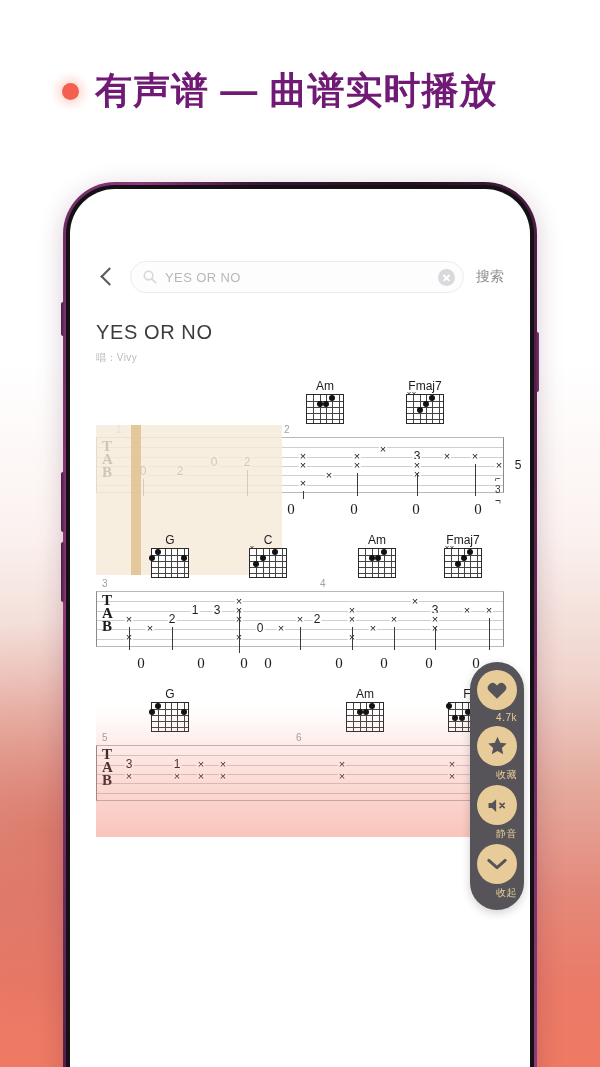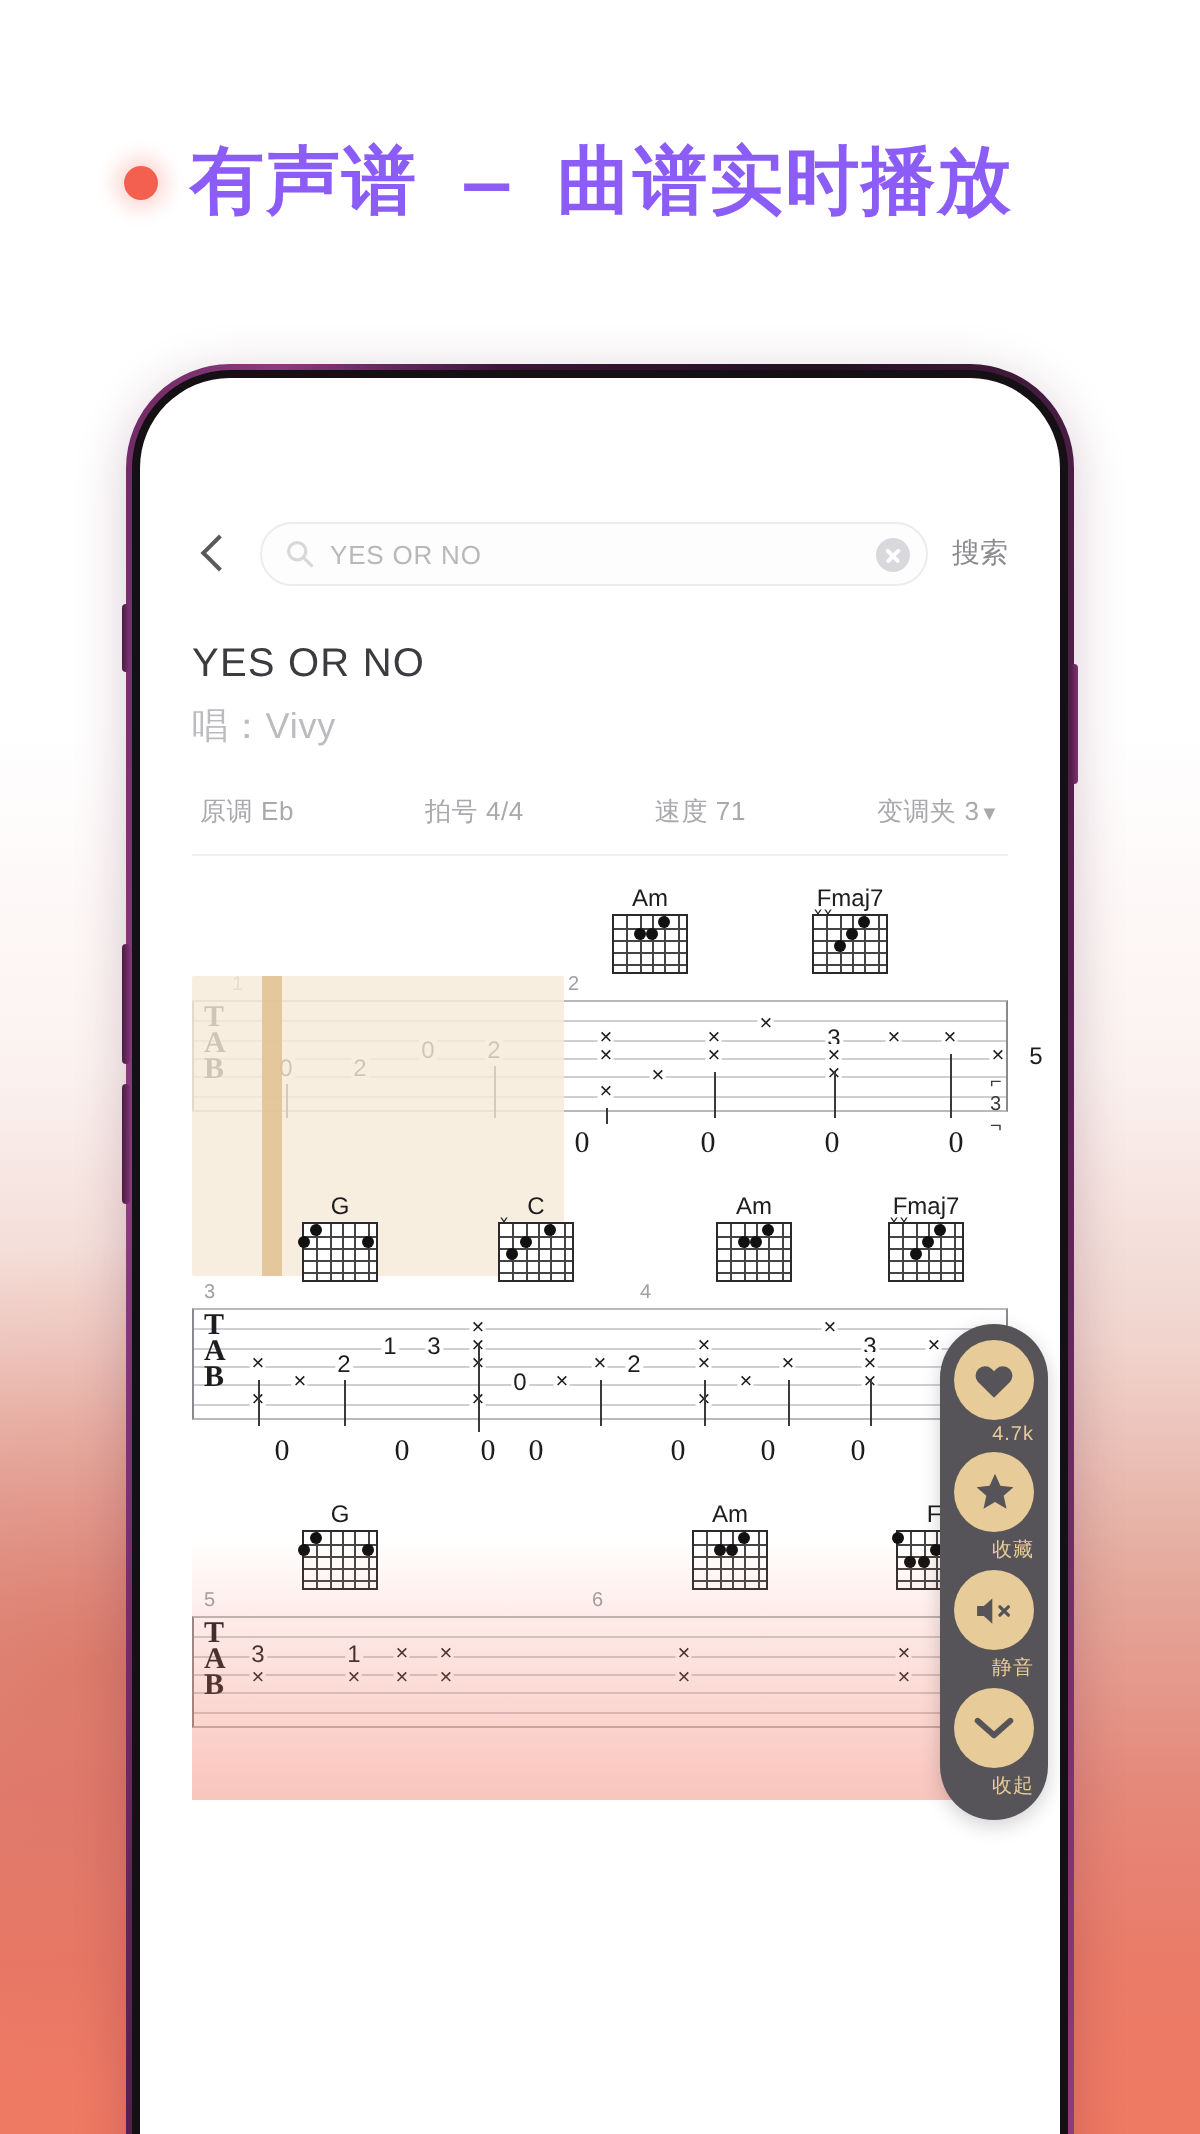--- a/index.html
+++ b/index.html
@@ -24,23 +24,23 @@
     position: absolute; left: 62px; top: 66px;
     display: flex; align-items: center; gap: 16px;
   }
   .headline-dot {
     width: 17px; height: 17px; border-radius: 50%;
     background: #f4604f;
     box-shadow: 0 0 9px 5px rgba(244,96,79,0.22);
     flex: none;
   }
   .headline-text {
-    font-size: 37px; font-weight: 700; color: #8b5cf6;
+    font-size: 37px; font-weight: 700; color: #701a75;
     letter-spacing: 1px; white-space: nowrap;
-    font-family: Liberation Mono, monospace;
+    font-family: Liberation Sans, sans-serif;
   }
 
   
   .phone {
     position: absolute; left: 63px; top: 182px;
     width: 474px; height: 900px;
     border-radius: 52px 52px 0 0;
     background: linear-gradient(100deg,#6e2a63 0%, #8d3a7e 12%, #3a1638 30%, #241020 55%, #5b2353 85%, #8f3c80 100%);
     padding: 3px;
     box-shadow: 0 6px 26px rgba(80,20,60,0.22);
@@ -104,21 +104,21 @@
     width: 9px; height: 1.6px; background: #fff; border-radius: 1px;
   }
   .clear-btn::before { transform: rotate(45deg); }
   .clear-btn::after  { transform: rotate(-45deg); }
   .search-action { font-size: 14px; color: #8c8c90; flex: none; cursor: pointer; }
 
   .song-title {
     margin-top: 28px; font-size: 20px; color: #3c3c40; letter-spacing: .6px;
   }
   .song-artist {
-    margin-top: 7px; font-size: 18px; color: #bcbcc0; letter-spacing: .4px;
+    margin-top: 7px; font-size: 10px; color: #bcbcc0; letter-spacing: .4px;
   }
 
   .meta-row {
     margin-top: 22px; display: flex; justify-content: space-between;
     padding: 0 4px 12px 4px;
     border-bottom: 1px solid #f0f0f0;
   }
   .meta-item { font-size: 13px; color: #a9a9ad; letter-spacing: .3px; cursor: pointer; }
   .caret { font-size: 10px; }
 
@@ -245,26 +245,20 @@
           </svg>
           <span class="search-val">YES OR NO</span>
           <span class="clear-btn"></span>
         </div>
         <span class="search-action">搜索</span>
       </div>
 
       <div class="song-title">YES OR NO</div>
       <div class="song-artist">唱：Vivy</div>
 
-      <div class="meta-row">
-        <span class="meta-item">原调 Eb</span>
-        <span class="meta-item">拍号 4/4</span>
-        <span class="meta-item">速度 71</span>
-        <span class="meta-item"><span>变调夹 3</span><span class="caret">▼</span></span>
-      </div>
 
       <div class="score">
         <div id="systems-host">
               <div class="system">
                 <div class="chord-row">
                   <div class="chord" style="left: 210px;">
                     <div class="chord-name">Am</div>
                     <div class="grid">
                       <div class="v" style="left: 6.33333px;"></div>
                       <div class="v" style="left: 12.6667px;"></div>

